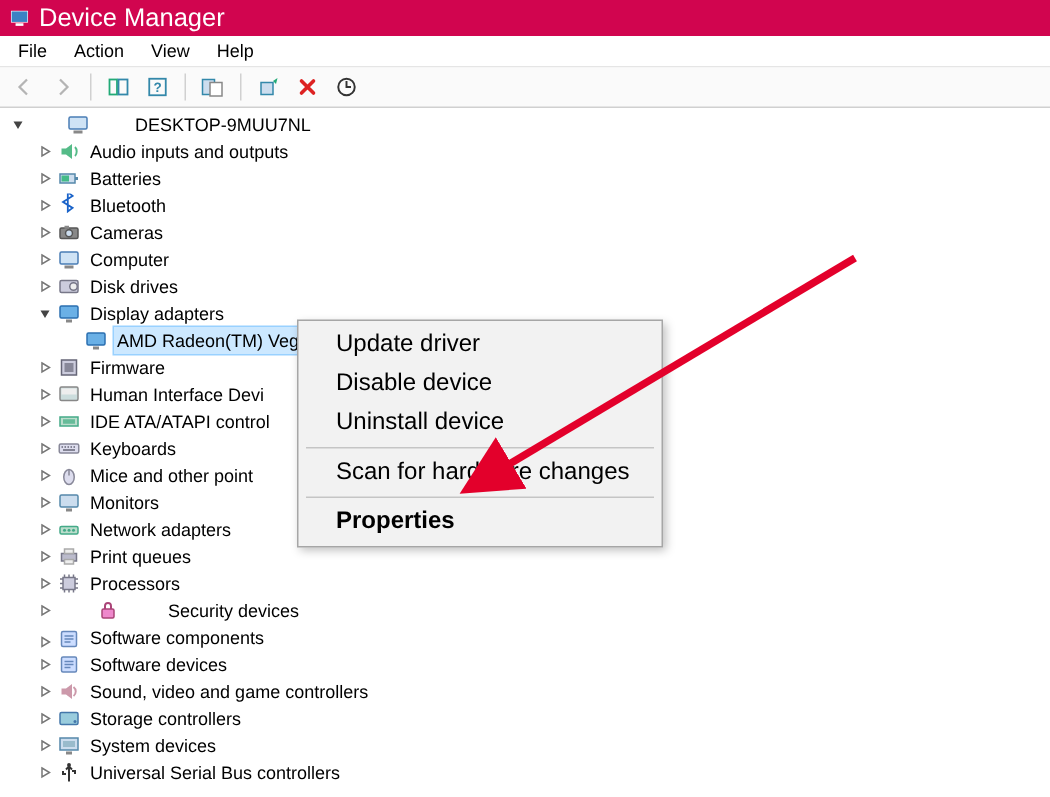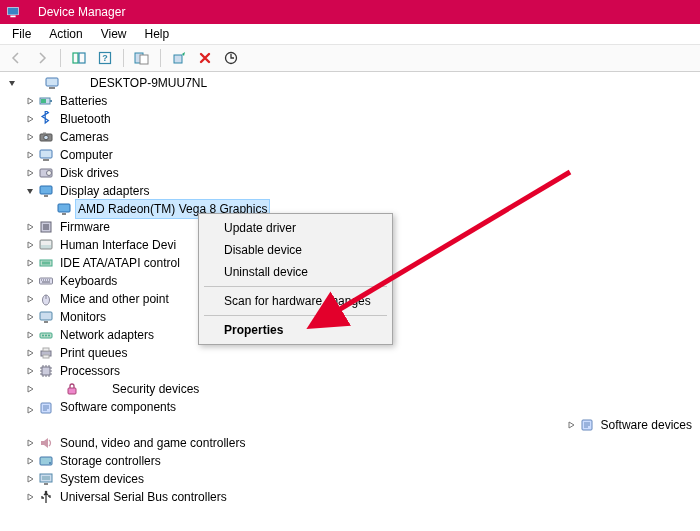--- a/index.html
+++ b/index.html
@@ -1,41 +1,41 @@
 <!DOCTYPE html>
 <html><head>
 <meta charset="utf-8">
 <style>
   html,body{margin:0;padding:0;font-family:"Segoe UI",Tahoma,sans-serif;font-size:12px;color:#000;background:#fff;}
   #app{width:700px;height:531px;position:relative;overflow:hidden;background:#fff;}
   
   .titlebar{height:24px;background:#d1054f;display:flex;align-items:center;padding:0 6px;color:#fff;}
   .titlebar .ticon{width:14px;height:14px;margin-right:6px;display:inline-block;}
-  .titlebar .ttext{font-size:12px;margin-left:12px;}
+  .titlebar .ttext{font-size:17px;}
   
   .menubar{height:20px;border-bottom:1px solid #e5e5e5;display:flex;align-items:center;padding:0 4px;gap:2px;background:#fff;}
   .menubar .mitem{padding:14px 8px;cursor:default;border-radius:2px;}
   
   .toolbar{height:26px;border-bottom:1px solid #d0d0d0;display:flex;align-items:center;padding:0 4px;gap:2px;background:#fafafa;}
   .tbtn{width:22px;height:22px;display:flex;align-items:center;justify-content:center;border:1px solid transparent;border-radius:2px;cursor:default;}
   .tbtn.disabled{opacity:.35;cursor:default;}
   .tsep{width:1px;height:18px;background:#d0d0d0;margin:0 4px;}
   
   .treewrap{position:absolute;left:0;right:0;top:70px;bottom:0;overflow:auto;padding:4px 6px;}
   .node{display:flex;align-items:center;height:18px;line-height:18px;white-space:nowrap;}
   .tw{width:12px;height:12px;margin-right:2px;display:inline-flex;align-items:center;justify-content:center;font-size:10px;color:#666;cursor:default;}
   .tw.none{visibility:hidden;}
   .nicon{width:16px;height:16px;margin-right:4px;display:inline-block;flex:0 0 16px;}
   .nlabel{padding:0 2px;}
   .nlabel.sel{background:#cce8ff;outline:1px solid #99d1ff;color:#000;}
   
   svg{display:block;}
   
   .ctxmenu{position:absolute;background:#f2f2f2;border:1px solid #a6a6a6;box-shadow:2px 2px 6px rgba(0,0,0,.25);padding:3px 3px;min-width:170px;z-index:10;}
-  .ctxmenu .citem{padding:4px 18px 4px 22px;font-size:12px;cursor:default;}
+  .ctxmenu .citem{padding:4px 18px 4px 22px;font-size:16px;cursor:default;}
   .ctxmenu .csep{height:1px;background:#c5c5c5;margin:3px 2px;}
   .ctxmenu .citem.bold{font-weight:700;}
   
   .arrow{position:absolute;pointer-events:none;z-index:20;}
 </style>
 </head>
 <body>
 <div id="app">
 
 <div class="titlebar">
@@ -123,20 +123,34 @@
         <span class="nlabel">DESKTOP-9MUU7NL</span>
       </div>
       <div class="node" style="padding-left: 18px;">
         <span class="tw">
           <svg width="10" height="10" viewBox="0 0 10 10">
             <path d="M3 2 L8 5 L3 8 Z" fill="none" stroke="#777" stroke-width="1"></path>
           </svg>
         </span>
         <span class="nicon">
           <svg width="16" height="16" viewBox="0 0 16 16">
+            <path d="M3 6h3l4-3v10l-4-3H3z" fill="#5b8"></path>
+            <path d="M12 5c1.5 1.5 1.5 4.5 0 6" fill="none" stroke="#5b8" stroke-width="1.3"></path>
+          </svg>
+        </span>
+        <span class="nlabel">Audio inputs and outputs</span>
+      </div>
+      <div class="node" style="padding-left: 18px;">
+        <span class="tw">
+          <svg width="10" height="10" viewBox="0 0 10 10">
+            <path d="M3 2 L8 5 L3 8 Z" fill="none" stroke="#777" stroke-width="1"></path>
+          </svg>
+        </span>
+        <span class="nicon">
+          <svg width="16" height="16" viewBox="0 0 16 16">
             <rect x="2" y="5" width="10" height="6" fill="#cde" stroke="#58a"></rect>
             <rect x="12" y="7" width="2" height="2" fill="#58a"></rect>
             <rect x="3" y="6" width="5" height="4" fill="#4b8"></rect>
           </svg>
         </span>
         <span class="nlabel">Batteries</span>
       </div>
       <div class="node" style="padding-left: 18px;">
         <span class="tw">
           <svg width="10" height="10" viewBox="0 0 10 10">
@@ -367,21 +381,21 @@
           </svg>
         </span>
         <span class="nicon">
           <svg width="16" height="16" viewBox="0 0 16 16">
             <rect x="3" y="3" width="10" height="10" rx="1" fill="#cdf" stroke="#68b"></rect>
             <path d="M5 6h6M5 8h6M5 10h4" stroke="#68b"></path>
           </svg>
         </span>
         <span class="nlabel">Software components</span>
       </div>
-      <div class="node" style="padding-left: 18px; justify-content: flex-end;">
+      <div class="node" style="padding-left: 18px;">
         <span class="tw">
           <svg width="10" height="10" viewBox="0 0 10 10">
             <path d="M3 2 L8 5 L3 8 Z" fill="none" stroke="#777" stroke-width="1"></path>
           </svg>
         </span>
         <span class="nicon">
           <svg width="16" height="16" viewBox="0 0 16 16">
             <rect x="3" y="3" width="10" height="10" rx="1" fill="#cdf" stroke="#68b"></rect>
             <path d="M5 6h6M5 8h6M5 10h4" stroke="#68b"></path>
           </svg>

